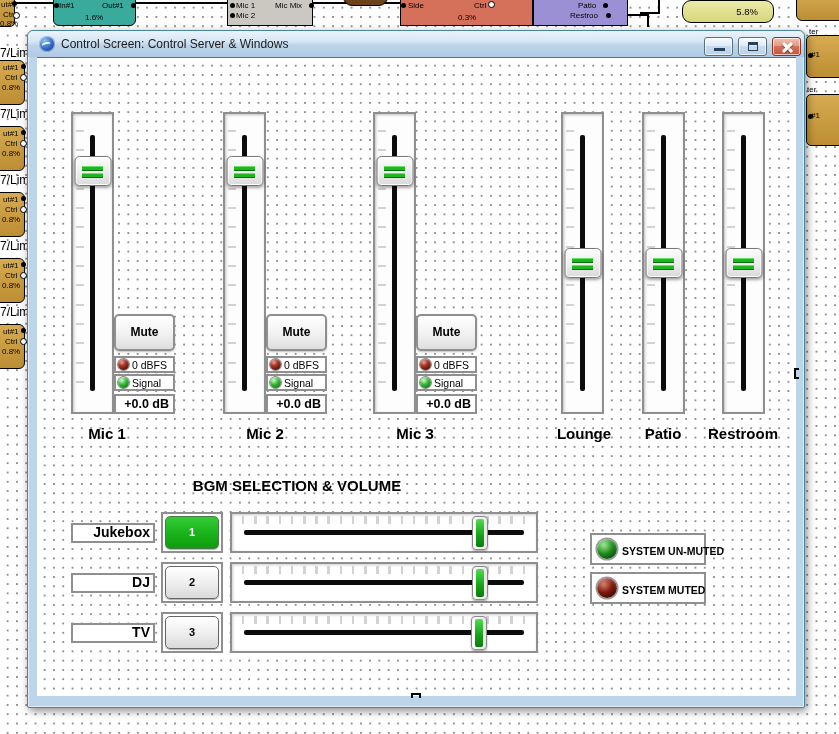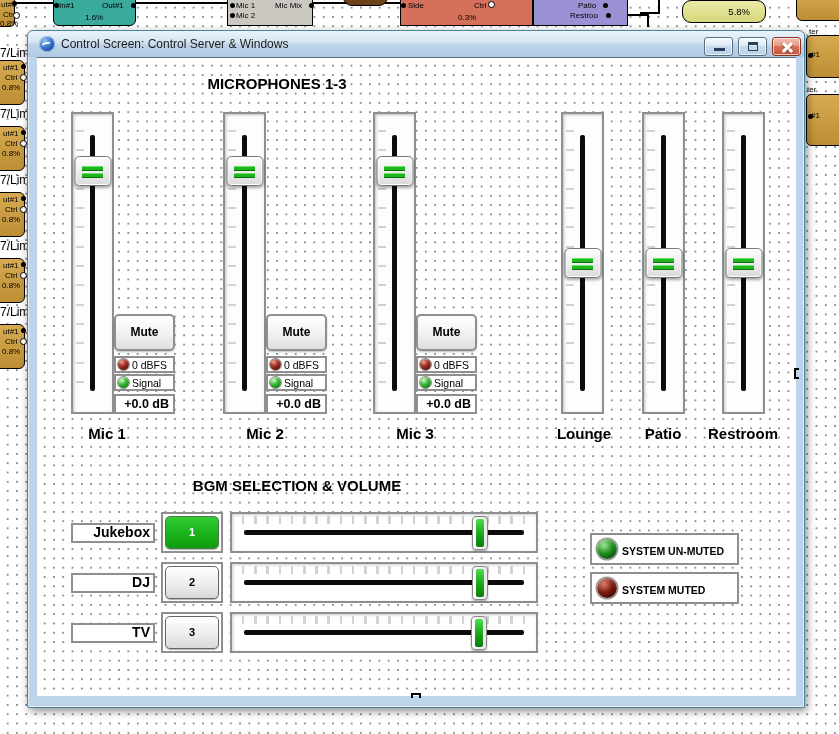--- a/index.html
+++ b/index.html
@@ -84,21 +84,21 @@
             box-shadow:inset 1px 1px 3px rgba(0,0,0,.2); }
   .hticks { position:absolute; left:10px; right:10px; top:2px; height:8px;
             background-image:repeating-linear-gradient(to right,#d2d2d2 0 2.5px,transparent 2.5px 12.2px); }
   .htrack { position:absolute; left:12px; right:12px; top:50%; height:5px; margin-top:-2.5px; background:#0c0c0c; border-radius:2px; }
   .hhandle { position:absolute; top:50%; transform:translateY(-50%); width:16px; height:34px; border:1px solid #888; border-radius:4px;
             background:linear-gradient(90deg,#ffffff,#e8e8e8); box-shadow:0 1px 2px rgba(0,0,0,.35); }
   .hgreen { position:absolute; left:50%; transform:translateX(-50%); top:2px; bottom:2px; width:8px; border-radius:2px;
             background:linear-gradient(#4ede4e,#16a016 60%,#0c7a0c); }
 
   
-  .status-box { position:absolute; left:553px; width:149px; height:32px; border:2px solid #8f8f8f; background:#fff;text-align:center; }
+  .status-box { position:absolute; left:553px; width:116px; height:32px; border:2px solid #8f8f8f; background:#fff;text-align:center; }
   .sled { position:absolute; left:5px; top:4px; width:20px; height:20px; border-radius:50%;
             box-shadow:0 0 0 1.5px #9a9a9a, inset 0 2px 3px rgba(255,255,255,.25); }
   .sled.green { background:radial-gradient(circle at 35% 30%, #90dc86 6%, #1f8f1f 45%, #074207 85%, #022202); }
   .sled.red   { background:radial-gradient(circle at 35% 30%, #cf7262 6%, #7c1a0c 45%, #350500 85%); }
   .status-lab { position:absolute; left:30px; top:10px; font-size:10.5px; font-weight:bold; color:#000; white-space:nowrap; }
 
   .clipmark1 { position:absolute; left:757px; top:310px; width:5px; height:11px; border:2px solid #000; border-right:none; }
   .clipmark2 { position:absolute; left:374px; top:635px; width:10px; height:5px; border:2px solid #000; border-bottom:none; }
 </style>
 </head>
@@ -149,21 +149,21 @@
   <span class="nd" style="left:0;top:9px"></span>
 </div>
 
 <div class="blk" style="left:533px;top:-7px;width:95px;height:33px;background:#9b90d3">
   <span class="bt" style="left:44px;top:7px">Patio</span>
   <span class="nd" style="left:69px;top:9px"></span>
   <span class="bt" style="left:36px;top:17px">Restroo</span>
   <span class="nd" style="left:72px;top:19px"></span>
 </div>
 
-<div class="blk" style="left:682px;top:0;width:84px;height:23px;border-radius:9px;background:linear-gradient(#ebeba8,#d6d67d)">
+<div class="blk" style="left:682px;top:0;width:92px;height:23px;border-radius:9px;background:linear-gradient(#ebeba8,#d6d67d)">
   <span class="bt" style="right:15px;top:6px;font-size:9.5px">5.8%</span>
 </div>
 
 <div class="blk gold" style="left:796px;top:-9px;width:53px;height:30px;border-radius:6px"></div>
 
 <span class="bt" style="left:809px;top:27px">ter</span>
 <div class="blk gold" style="left:806px;top:35px;width:34px;height:43px;border-radius:5px 0 0 5px">
   <span class="bt" style="left:4px;top:14px">#1</span>
   <span class="nd" style="left:1px;top:17px"></span>
 </div>
@@ -226,21 +226,20 @@
         <i class="gmax"></i>
       </div>
     <div class="capbtn closeb">
         <i class="gx1"></i>
         <i class="gx2"></i>
       </div>
   </div>
 
   <div class="client dots">
 
-    <div class="h1" style="left:120px;top:17px;width:240px">MICROPHONES 1-3</div>
 
     <div class="ch" style="left:34px;width:140px">
       <div class="vfader">
         <div class="vticks"></div>
         <div class="vtrack"></div>
         <div class="vhandle" style="top: 14%;">
           <div class="gbar b1"></div>
             <div class="gbar b2"></div>
         </div>
       </div>

